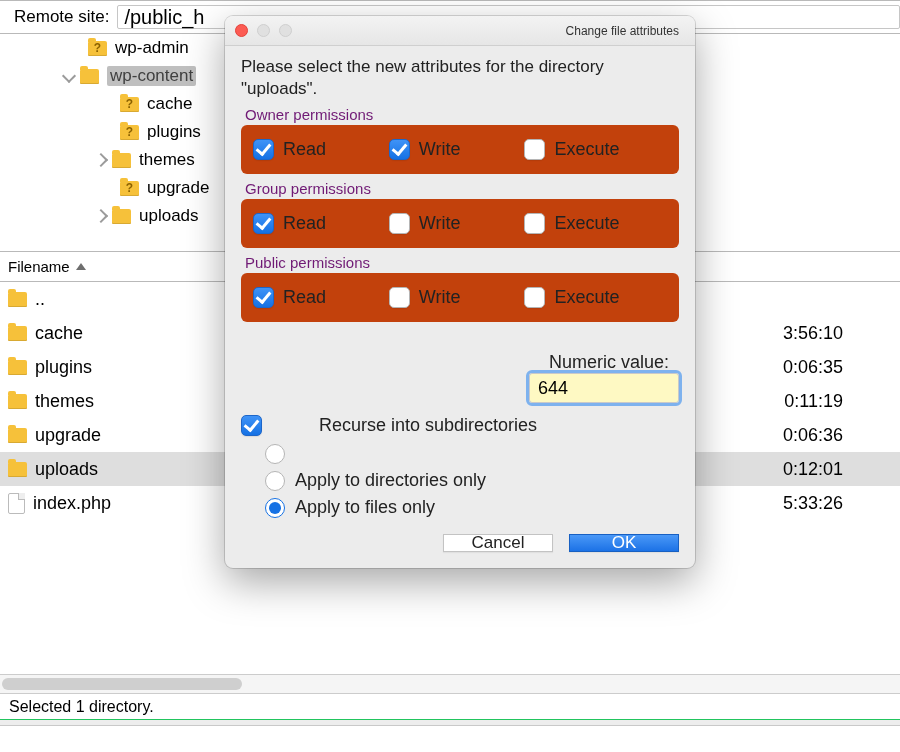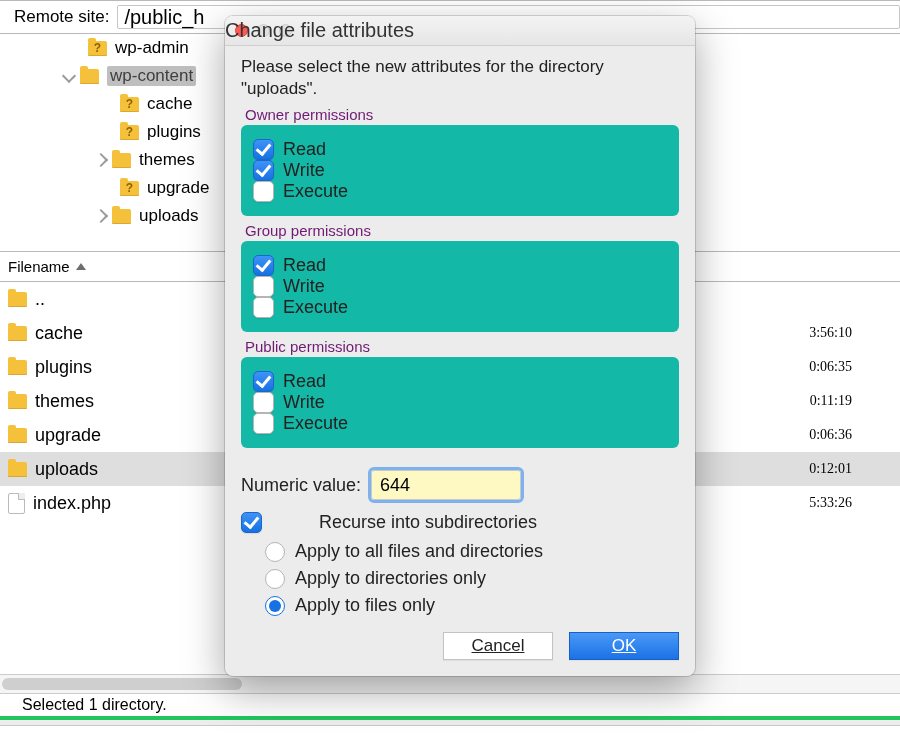--- a/index.html
+++ b/index.html
@@ -97,32 +97,32 @@
   .file-table .row.selected{ background:#dedede; }
   .file-table .icon{ margin-right:8px; }
   .file-icon {
     width:17px;height:21px;background:#fff;border:1px solid #bbb;border-radius:2px;position:relative;
   }
   .file-icon::after{
     content:""; position:absolute; top:-1px; right:-1px; width:6px;height:6px;
     background:#eee;border-left:1px solid #bbb;border-bottom:1px solid #bbb;
   }
   .time-col{
-    position:absolute; right:48px; font-size:14px;font-family:Liberation Serif, serif;
+    position:absolute; right:57px; font-size:18px;
   }
 
   .hscroll-track {
     height:20px;border-top:1px solid #ccc;border-bottom:1px solid #ccc;background:#f5f5f5;
     position:relative;
   }
   .hscroll-thumb{
     position:absolute;left:2px;top:3px;height:12px;width:240px;background:#cfcfcf;border-radius:6px;
   }
   .statusbar{
-    height:26px;display:flex;align-items:center;padding-left:22px;font-size:16px;border-bottom:4px solid #22c55e;
+    height:26px;display:flex;align-items:center;padding-left:9px;font-size:16px;border-bottom:1px solid #22c55e;
   }
   .bottom-strip{height:6px;background:#ededed;border-bottom:1px solid #c9c9c9;}
 
   
   .dialog {
     position:absolute;
     left:225px; top:16px;
     width:470px;
     background:#ececec;
     border-radius:8px;
@@ -132,46 +132,46 @@
   .title-bar{
     height:30px;display:flex;align-items:center;position:relative;
     background:linear-gradient(#f3f3f3,#e6e6e6);
     border-bottom:1px solid #cfcfcf;
   }
   .traffic {display:flex;gap:9px;padding-left:10px;}
   .traffic .dot{width:13px;height:13px;border-radius:50%;}
   .traffic .red{background:#fc5b53;border:1px solid #e2423a;}
   .traffic .grey{background:#e0e0e0;border:1px solid #cfcfcf;}
   .title-bar .title{
-    position:absolute;left:0;right:16px;text-align:left;font-size:20px;color:#333;pointer-events:none;
+    position:absolute;left:0;right:16px;text-align:right;font-size:12px;color:#333;pointer-events:none;
   }
   .dialog-body{padding:10px 16px 16px 16px;font-size:17px;color:#222;}
   .dialog-body .intro{margin-bottom:6px;line-height:1.3;}
 
   .group-label{font-size:15px;color:#701a75;margin-top:6px;margin-bottom:2px;margin-left:4px;}
   .group-box{
-    background:#14b8a6;border-radius:6px;padding:14px 12px;display:flex;flex-direction:column;
+    background:#c2410c;border-radius:6px;padding:14px 12px;display:flex;
   }
   .perm{display:flex;align-items:center;flex:1;font-size:18px;}
   .perm:last-child{flex:1.05;}
 
   .checkbox{
     width:21px;height:21px;border-radius:5px;margin-right:9px;position:relative;
     background:#fff;border:1px solid #b5b5b5;
     box-shadow:0 1px 1px rgba(0,0,0,.08);
   }
   .checkbox.checked{
     background:linear-gradient(#3f93f7,#1571e4);border-color:#1d66c9;
   }
   .checkbox.checked::after{
     content:"";position:absolute;left:5px;top:1px;width:6px;height:11px;
     border:solid #fff;border-width:0 3px 3px 0;transform:rotate(40deg);
   }
 
-  .numrow{display:flex;align-items:center;margin-top:22px;font-size:18px;}
+  .numrow{display:flex;align-items:flex-end;margin-top:30px;font-size:18px;flex-direction:column;}
   .numrow .label{margin-right:10px;}
   .num-input{
     width:150px;height:30px;border:1px solid #c9c9c9;border-radius:3px;padding:2px 8px;font-size:18px;background:#fef9c3;
     outline:3px solid #7eb2ee;outline-offset:0;
   }
 
   .helptext{margin-top:10px;font-size:17px;line-height:1.3;}
 
   .recurse{display:flex;align-items:center;margin-top:12px;font-size:18px;gap:48px;}
   .radio-list{margin-top:8px;margin-left:24px;}
@@ -181,24 +181,23 @@
   }
   .radio.checked{
     border-color:#1571e4; background:#fff;
   }
   .radio.checked::after{
     content:"";position:absolute;inset:3px;border-radius:50%;background:#1571e4;
   }
 
   .btnrow{display:flex;justify-content:flex-end;gap:16px;margin-top:16px;}
   .btn{
-    height:28px;min-width:110px;border-radius:0;font-size:17px;border:1px solid #c3c3c3;background:#fff;
+    height:18px;min-width:110px;border-radius:0;font-size:17px;border:1px solid #c3c3c3;background:#fff;
     display:flex;align-items:center;justify-content:center;
     box-shadow:0 1px 1px rgba(0,0,0,.05);
-    text-decoration:underline;
   }
   .btn.primary{
     background:linear-gradient(#4a98f7,#1c72e6);border-color:#1860c2;color:#fff;
   }
 </style>
 </head>
 <body>
 
 <div class="remote-bar">
   <span class="label">Remote site:</span>
@@ -369,21 +368,20 @@
 
 
     <div class="recurse">
       <span class="checkbox checked"></span>
       <span>Recurse into subdirectories</span>
     </div>
 
     <div class="radio-list">
       <div class="radio-row">
         <span class="radio"></span>
-        <span>Apply to all files and directories</span>
       </div>
       <div class="radio-row">
         <span class="radio"></span>
         <span>Apply to directories only</span>
       </div>
       <div class="radio-row">
         <span class="radio checked"></span>
         <span>Apply to files only</span>
       </div>
     </div>

